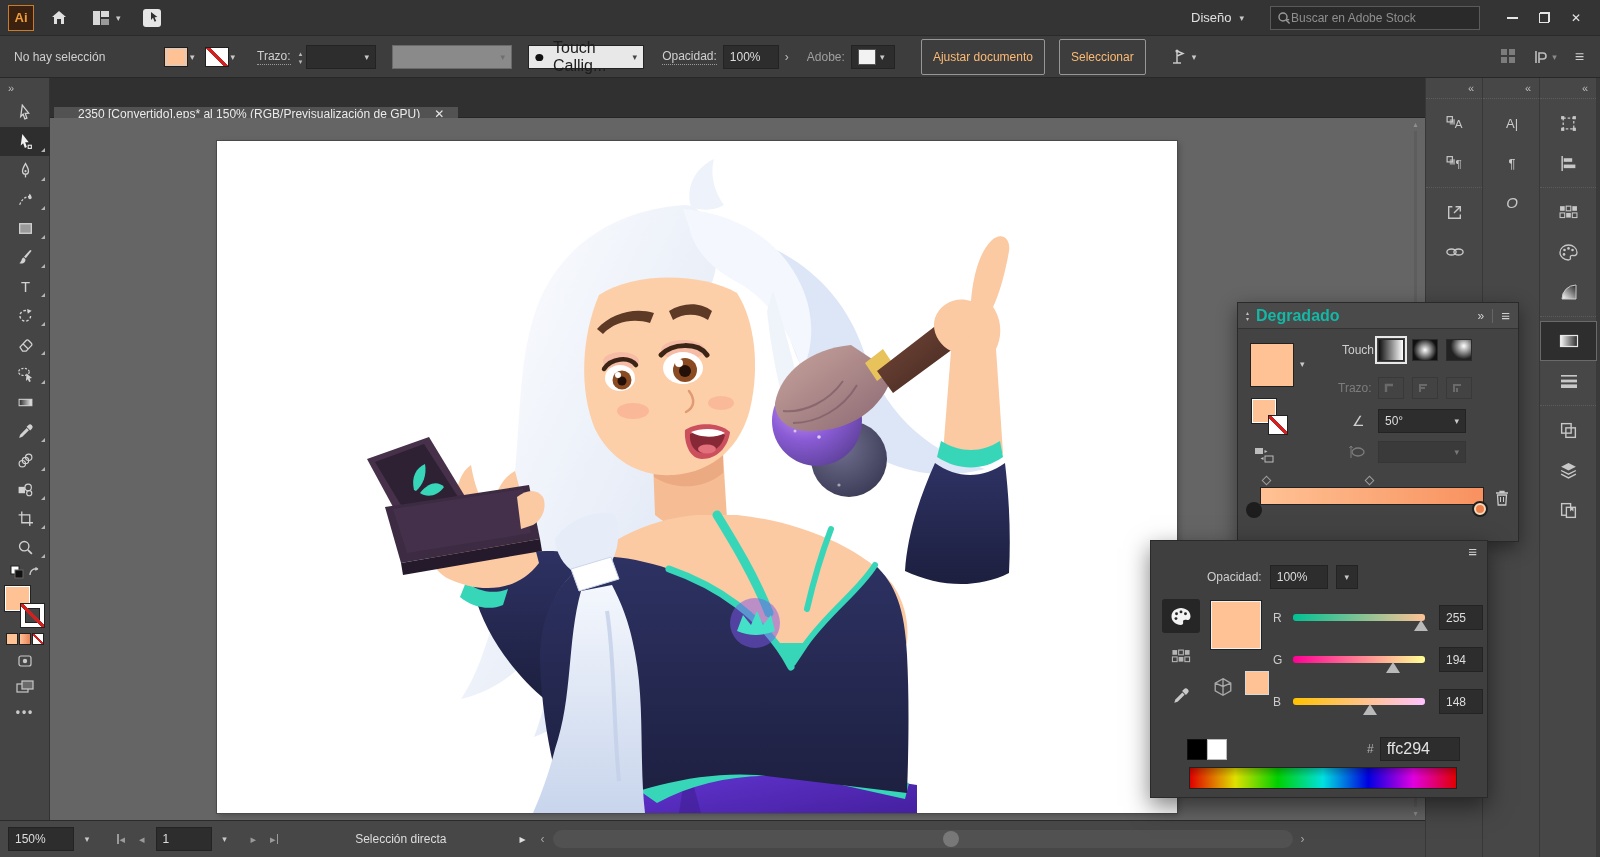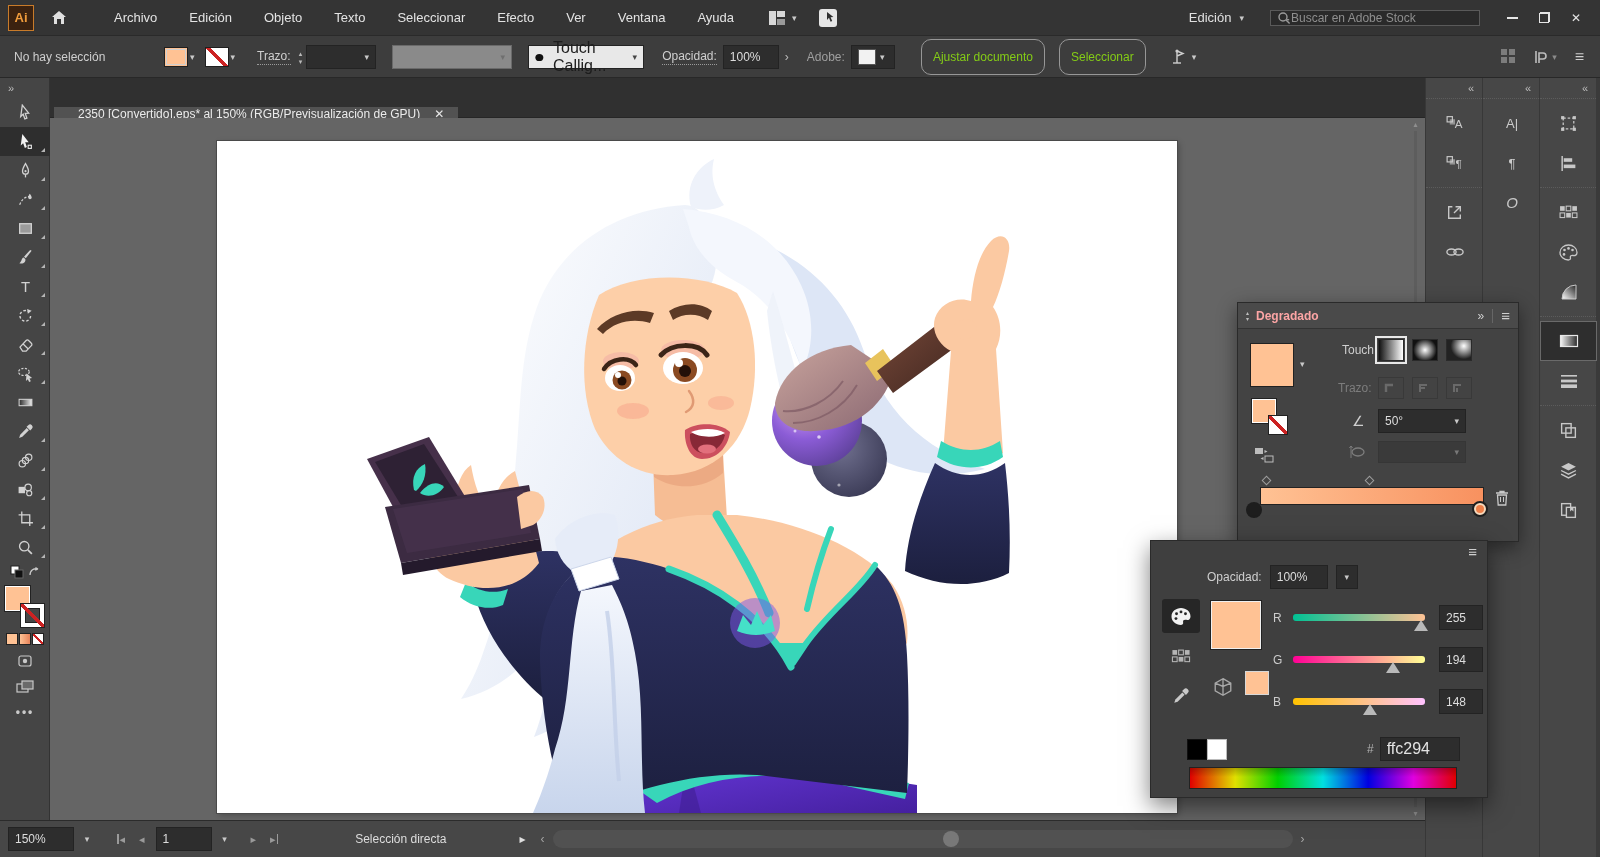--- a/index.html
+++ b/index.html
@@ -11,21 +11,21 @@
   .titlebar { position:absolute; left:0; top:0; width:1600px; height:36px; background:#343434;
     display:flex; align-items:center; border-bottom:1px solid #2a2a2a; }
   .ai-badge { width:26px; height:26px; margin:0 10px 0 8px; background:#3b2210; border:1px solid #c87b2a;
     color:#f09c3c; font-weight:bold; font-size:13px; display:flex; align-items:center; justify-content:center; }
   .tb-icon { width:30px; height:26px; display:flex; align-items:center; justify-content:center; color:#e0e0e0; }
   .menus { display:flex; margin-left:24px; gap:0; }
   .menu { padding:0 16px; font-size:13px; color:#e3e3e3; line-height:36px; cursor:default; }
   .tb-right { margin-left:auto; display:flex; align-items:center; }
   .workspace { display:flex; align-items:center; gap:8px; color:#e0e0e0; font-size:13px; margin-right:26px; }
   .chev { font-size:9px; color:#c9c9c9; }
-  .searchbox { width:210px; height:16px; background:#2a2a2a; border:1px solid #5a5a5a; display:flex; align-items:center;
+  .searchbox { width:210px; height:24px; background:#2a2a2a; border:1px solid #5a5a5a; display:flex; align-items:center;
     padding:0 6px; margin-right:18px; }
   .searchbox input { background:transparent; border:none; outline:none; color:#bdbdbd; font-size:12px; width:170px; }
   .searchbox input::placeholder { color:#8f8f8f; }
   .winbtns { display:flex; align-items:center; gap:4px; margin-right:10px; }
   .winbtn { width:28px; height:26px; display:flex; align-items:center; justify-content:center; color:#e6e6e6; }
   .min-glyph { width:11px; height:2px; background:#e6e6e6; }
   .restore-glyph { position:relative; width:11px; height:11px; }
   .restore-glyph::before { content:""; position:absolute; right:0; top:0; width:8px; height:8px; border:1px solid #e6e6e6; }
   .restore-glyph::after { content:""; position:absolute; left:0; bottom:0; width:8px; height:8px; border:1px solid #e6e6e6; background:#343434; }
 
@@ -36,21 +36,21 @@
   .dotted-u { border-bottom:1px dotted #9a9a9a; padding-bottom:1px; }
   .swatch-btn { display:flex; align-items:center; gap:2px; }
   .sw { width:24px; height:20px; border:1px solid #1f1f1f; }
   .sw.fill { background:#ffc294; outline:1px solid #cfcfcf; outline-offset:-3px; }
   .sw.none { position:relative; background:#fff; }
   .sw.none::after { content:""; position:absolute; inset:0;
     background:linear-gradient(45deg, transparent 44%, #cc2222 44%, #cc2222 56%, transparent 56%); }
   .field { background:#2d2d2d; border:1px solid #232323; color:#dddddd; height:24px; display:flex;
     align-items:center; padding:0 6px; font-size:12px; }
   .spin { display:flex; flex-direction:column; justify-content:center; gap:1px; color:#b9b9b9; font-size:7px; line-height:7px; }
-  .cb-btn { border:1px solid #979797; border-radius:10px; color:#84cc16; padding:10px 11px; font-size:12px; background:transparent; }
+  .cb-btn { border:1px solid #979797; border-radius:2px; color:#fdba74; padding:10px 11px; font-size:12px; background:transparent; }
   .dim-ic { color:#8f8f8f; }
 
   
   .tools { position:absolute; left:0; top:78px; width:50px; height:742px; background:#454545; border-right:1px solid #333; }
   .tools-head { height:20px; display:flex; align-items:center; padding-left:8px; color:#bdbdbd; font-size:11px; }
   .tool { width:50px; height:29px; display:flex; align-items:center; justify-content:center; position:relative; }
   .tool svg { display:block; }
   .tool.active { background:#2e2e2e; }
   .tool .fly { position:absolute; right:5px; bottom:4px; width:0; height:0;
     border-left:4px solid transparent; border-bottom:4px solid #b5b5b5; }
@@ -90,21 +90,21 @@
   .dicon { width:57px; height:40px; display:flex; align-items:center; justify-content:center; color:#cccccc; }
   .dicon.active { background:#2e2e2e; box-shadow:inset 0 0 0 1px #6a6a6a; }
   .dicon svg { display:block; }
   .dtext { font-family:"Liberation Sans",sans-serif; font-size:13px; fill:#cccccc; }
 
   
   .gpanel { position:absolute; left:1237px; top:302px; width:282px; height:240px; background:#434343;
     border:1px solid #2a2a2a; box-shadow:0 6px 18px rgba(0,0,0,.45); z-index:5; }
   .gp-head { height:26px; background:#4a4a4a; border-bottom:1px solid #333; display:flex; align-items:center; padding:0 8px; }
   .updown { display:flex; flex-direction:column; font-size:6px; line-height:6px; color:#bdbdbd; margin-right:7px; }
-  .gp-title { font-weight:bold; color:#fca5a5; font-size:12px; }
+  .gp-title { font-weight:bold; color:#14b8a6; font-size:16px; }
   .gp-head-right { margin-left:auto; display:flex; align-items:center; gap:8px; color:#cfcfcf; }
   .gp-head-right .bar { width:1px; height:14px; background:#666; }
   .gp-body { position:relative; height:213px; }
   .gp-swatch { position:absolute; left:12px; top:14px; width:44px; height:44px; background:#ffc294; border:1px solid #222; }
   .gp-swatch-chev { position:absolute; left:62px; top:30px; font-size:9px; color:#c9c9c9; }
   .gp-fs { position:absolute; left:14px; top:70px; width:36px; height:36px; }
   .gp-fs .f { position:absolute; left:0; top:0; width:24px; height:24px; background:#ffc294; border:1px solid #fff; box-shadow:0 0 0 1px #222; }
   .gp-fs .s { position:absolute; right:0; bottom:0; width:20px; height:20px; background:#fff; border:1px solid #222; }
   .gp-fs .s::after { content:""; position:absolute; inset:0;
     background:linear-gradient(45deg, transparent 42%, #cc2222 42%, #cc2222 58%, transparent 58%); }
@@ -184,48 +184,37 @@
 
 <div class="app">
 
   <div class="titlebar">
     <div class="ai-badge">Ai</div>
     <div class="tb-icon">
       <svg width="18" height="18" viewBox="0 0 18 18">
           <path d="M9 2 L16 8 H14 V15 H11 V10 H7 V15 H4 V8 H2 Z" fill="#e0e0e0"></path>
         </svg>
     </div>
-    <div class="menus">
-      <span class="menu">Archivo</span>
-      <span class="menu">Edición</span>
-      <span class="menu">Objeto</span>
-      <span class="menu">Texto</span>
-      <span class="menu">Seleccionar</span>
-      <span class="menu">Efecto</span>
-      <span class="menu">Ver</span>
-      <span class="menu">Ventana</span>
-      <span class="menu">Ayuda</span>
-    </div>
     <div class="tb-icon" style="margin-left:12px">
       <svg width="16" height="14" viewBox="0 0 16 14">
           <rect x="0" y="0" width="7" height="14" fill="#d8d8d8"></rect>
           <rect x="8" y="0" width="8" height="6" fill="#d8d8d8"></rect>
           <rect x="8" y="8" width="8" height="6" fill="#9a9a9a"></rect>
         </svg>
     </div>
     <span class="chev">▾</span>
     <div class="tb-icon" style="margin-left:16px">
       <svg width="20" height="20" viewBox="0 0 20 20">
           <rect x="1" y="1" width="18" height="18" rx="3" fill="#e6e6e6"></rect>
           <path d="M9 4 v8 l2-2.2 1.6 4 1.6-.7 -1.6-3.8 2.8-.3 Z" fill="#2f2f2f"></path>
         </svg>
     </div>
     <div class="tb-right">
       <div class="workspace">
-        <span>Edición</span>
+        <span>Diseño</span>
         <span class="chev">▾</span>
       </div>
       <div class="searchbox">
         <svg width="14" height="14" viewBox="0 0 14 14">
             <circle cx="6" cy="6" r="4" fill="none" stroke="#9a9a9a" stroke-width="1.4"></circle>
             <path d="M9 9 L12.6 12.6" stroke="#9a9a9a" stroke-width="1.4"></path>
             <path d="M9.5 8 l3 0 -1.5 2 Z" fill="#9a9a9a"></path>
           </svg>
         <input placeholder="Buscar en Adobe Stock" style="">
       </div>

